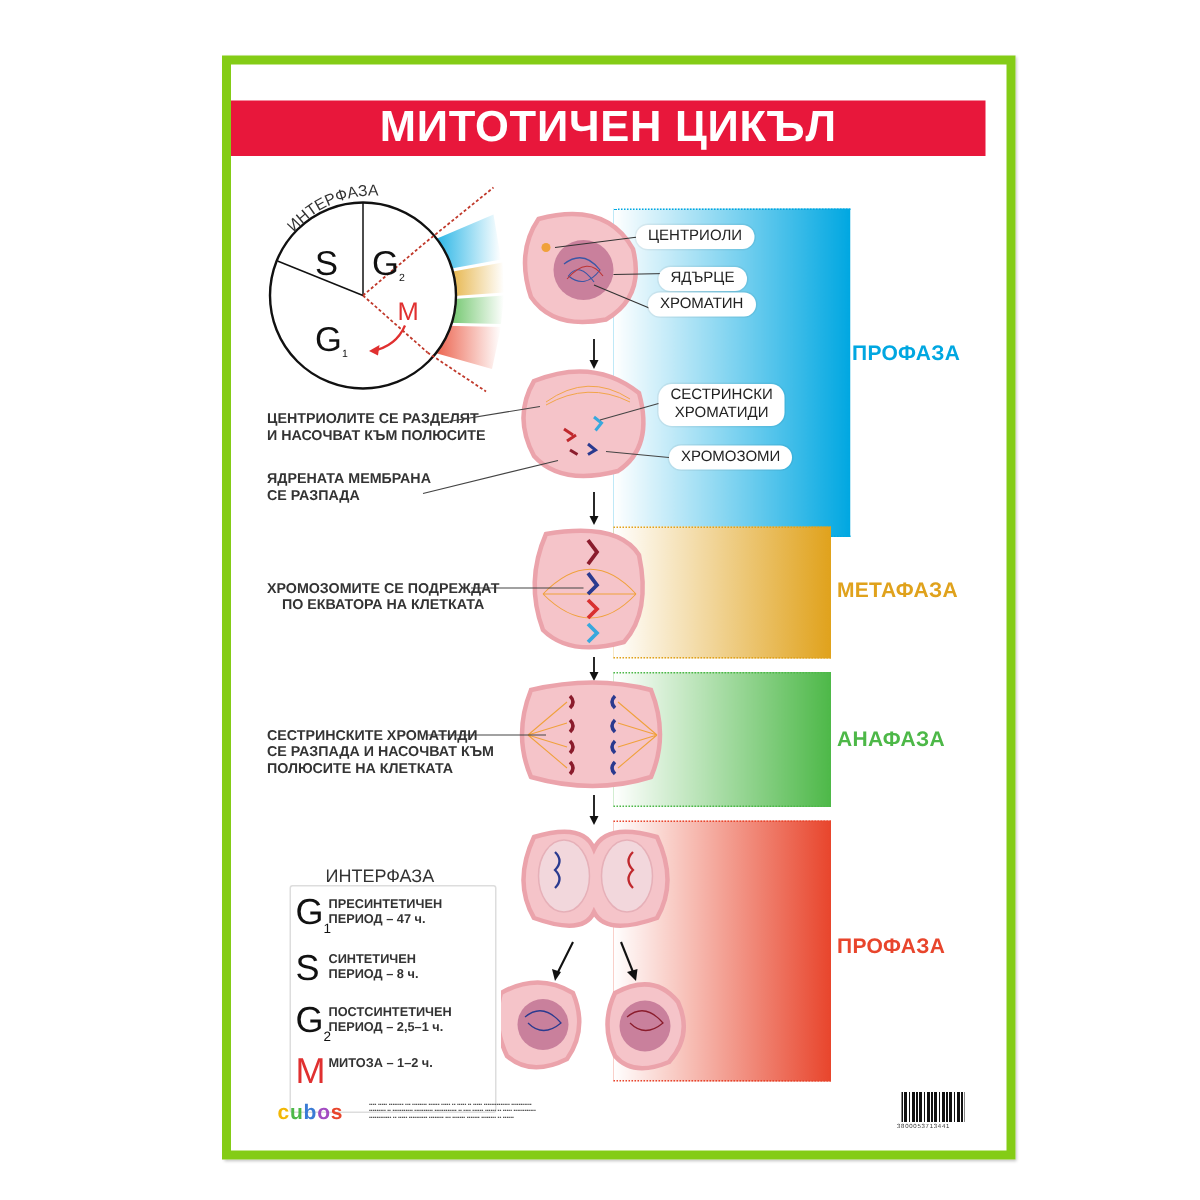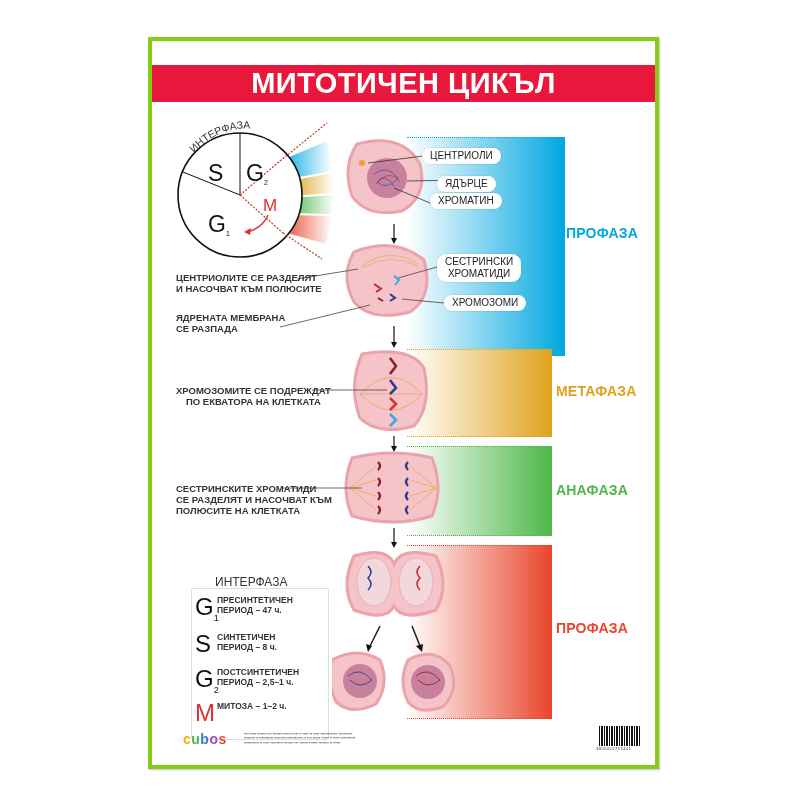--- a/index.html
+++ b/index.html
@@ -1,17 +1,17 @@
 <!DOCTYPE html>
 <html><head>
 <meta charset="utf-8">
 <style>
   html,body{margin:0;padding:0;background:#fff;}
   body{width:800px;height:800px;position:relative;overflow:hidden;font-family:"Liberation Sans",sans-serif;}
-  .poster{position:absolute;left:148px;top:37px;width:503px;height:724px;background:#fff;border:4px solid #84cc16;box-shadow:1px 1px 2px rgba(0,0,0,.25);}
+  .poster{position:absolute;left:148px;top:37px;width:503px;height:724px;background:#fff;border:6px solid #84cc16;box-shadow:1px 1px 2px rgba(0,0,0,.25);padding-left:14px;}
   .banner{position:absolute;left:0;top:24px;width:503px;height:37px;background:#e8173b;color:#fff;text-align:center;font-weight:bold;font-size:29px;line-height:37px;letter-spacing:0.5px;}
   .abs{position:absolute;}
   .lbl{font-size:9.5px;color:#333;line-height:11px;white-space:pre-line;font-weight:bold;}
   .bubble{position:absolute;background:#fff;border-radius:9px;padding:2px 8px;font-size:10px;font-weight:normal;color:#222;line-height:12px;text-align:center;white-space:pre-line;box-shadow:0 0 0 1px rgba(0,0,0,.05);}
   .phase{position:absolute;font-size:14px;font-weight:bold;letter-spacing:0.2px;}
   .band{position:absolute;}
   .legend-title{font-size:12px;color:#333;}
   .leg-row{position:absolute;left:0;display:flex;align-items:flex-start;}
   .leg-sym{font-size:24px;color:#111;width:22px;line-height:24px;}
   .leg-sym sub{font-size:9px;}
@@ -165,21 +165,21 @@
     <line x1="246" y1="237" x2="285" y2="226" stroke="#444" stroke-width="0.8"></line>
     <line x1="250" y1="258" x2="292" y2="262" stroke="#444" stroke-width="0.8"></line>
     <line x1="160" y1="349" x2="235" y2="349" stroke="#444" stroke-width="0.8"></line>
     <line x1="130" y1="447" x2="210" y2="447" stroke="#444" stroke-width="0.8"></line>
   </svg>
 
   <div class="abs lbl" style="left:24px;top:344px;text-align:center;">ХРОМОЗОМИТЕ СЕ ПОДРЕЖДАТ
 ПО ЕКВАТОРА НА КЛЕТКАТА</div>
 
   <div class="abs lbl" style="left:24px;top:442px;">СЕСТРИНСКИТЕ ХРОМАТИДИ
-СЕ РАЗДЕЛЯТ И НАСОЧВАТ КЪМ
+СЕ РАЗПАДА И НАСОЧВАТ КЪМ
 ПОЛЮСИТЕ НА КЛЕТКАТА</div>
 
   <div class="phase" style="left:414px;top:184px;color:#00a7e1;">ПРОФАЗА</div>
   <div class="phase" style="left:404px;top:342px;color:#e0a21c;">МЕТАФАЗА</div>
   <div class="phase" style="left:404px;top:441px;color:#4db848;">АНАФАЗА</div>
   <div class="phase" style="left:404px;top:579px;color:#e8452c;">ПРОФАЗА</div>
 
   <div class="abs" style="left:43px;top:534px;width:128px;height:167px;">
     <div class="legend-title abs" style="left:20px;top:0;">ИНТЕРФАЗА</div>
     <div class="abs" style="left:-4px;top:13px;width:136px;height:150px;border:1px solid #ddd;border-radius:2px;"></div>

